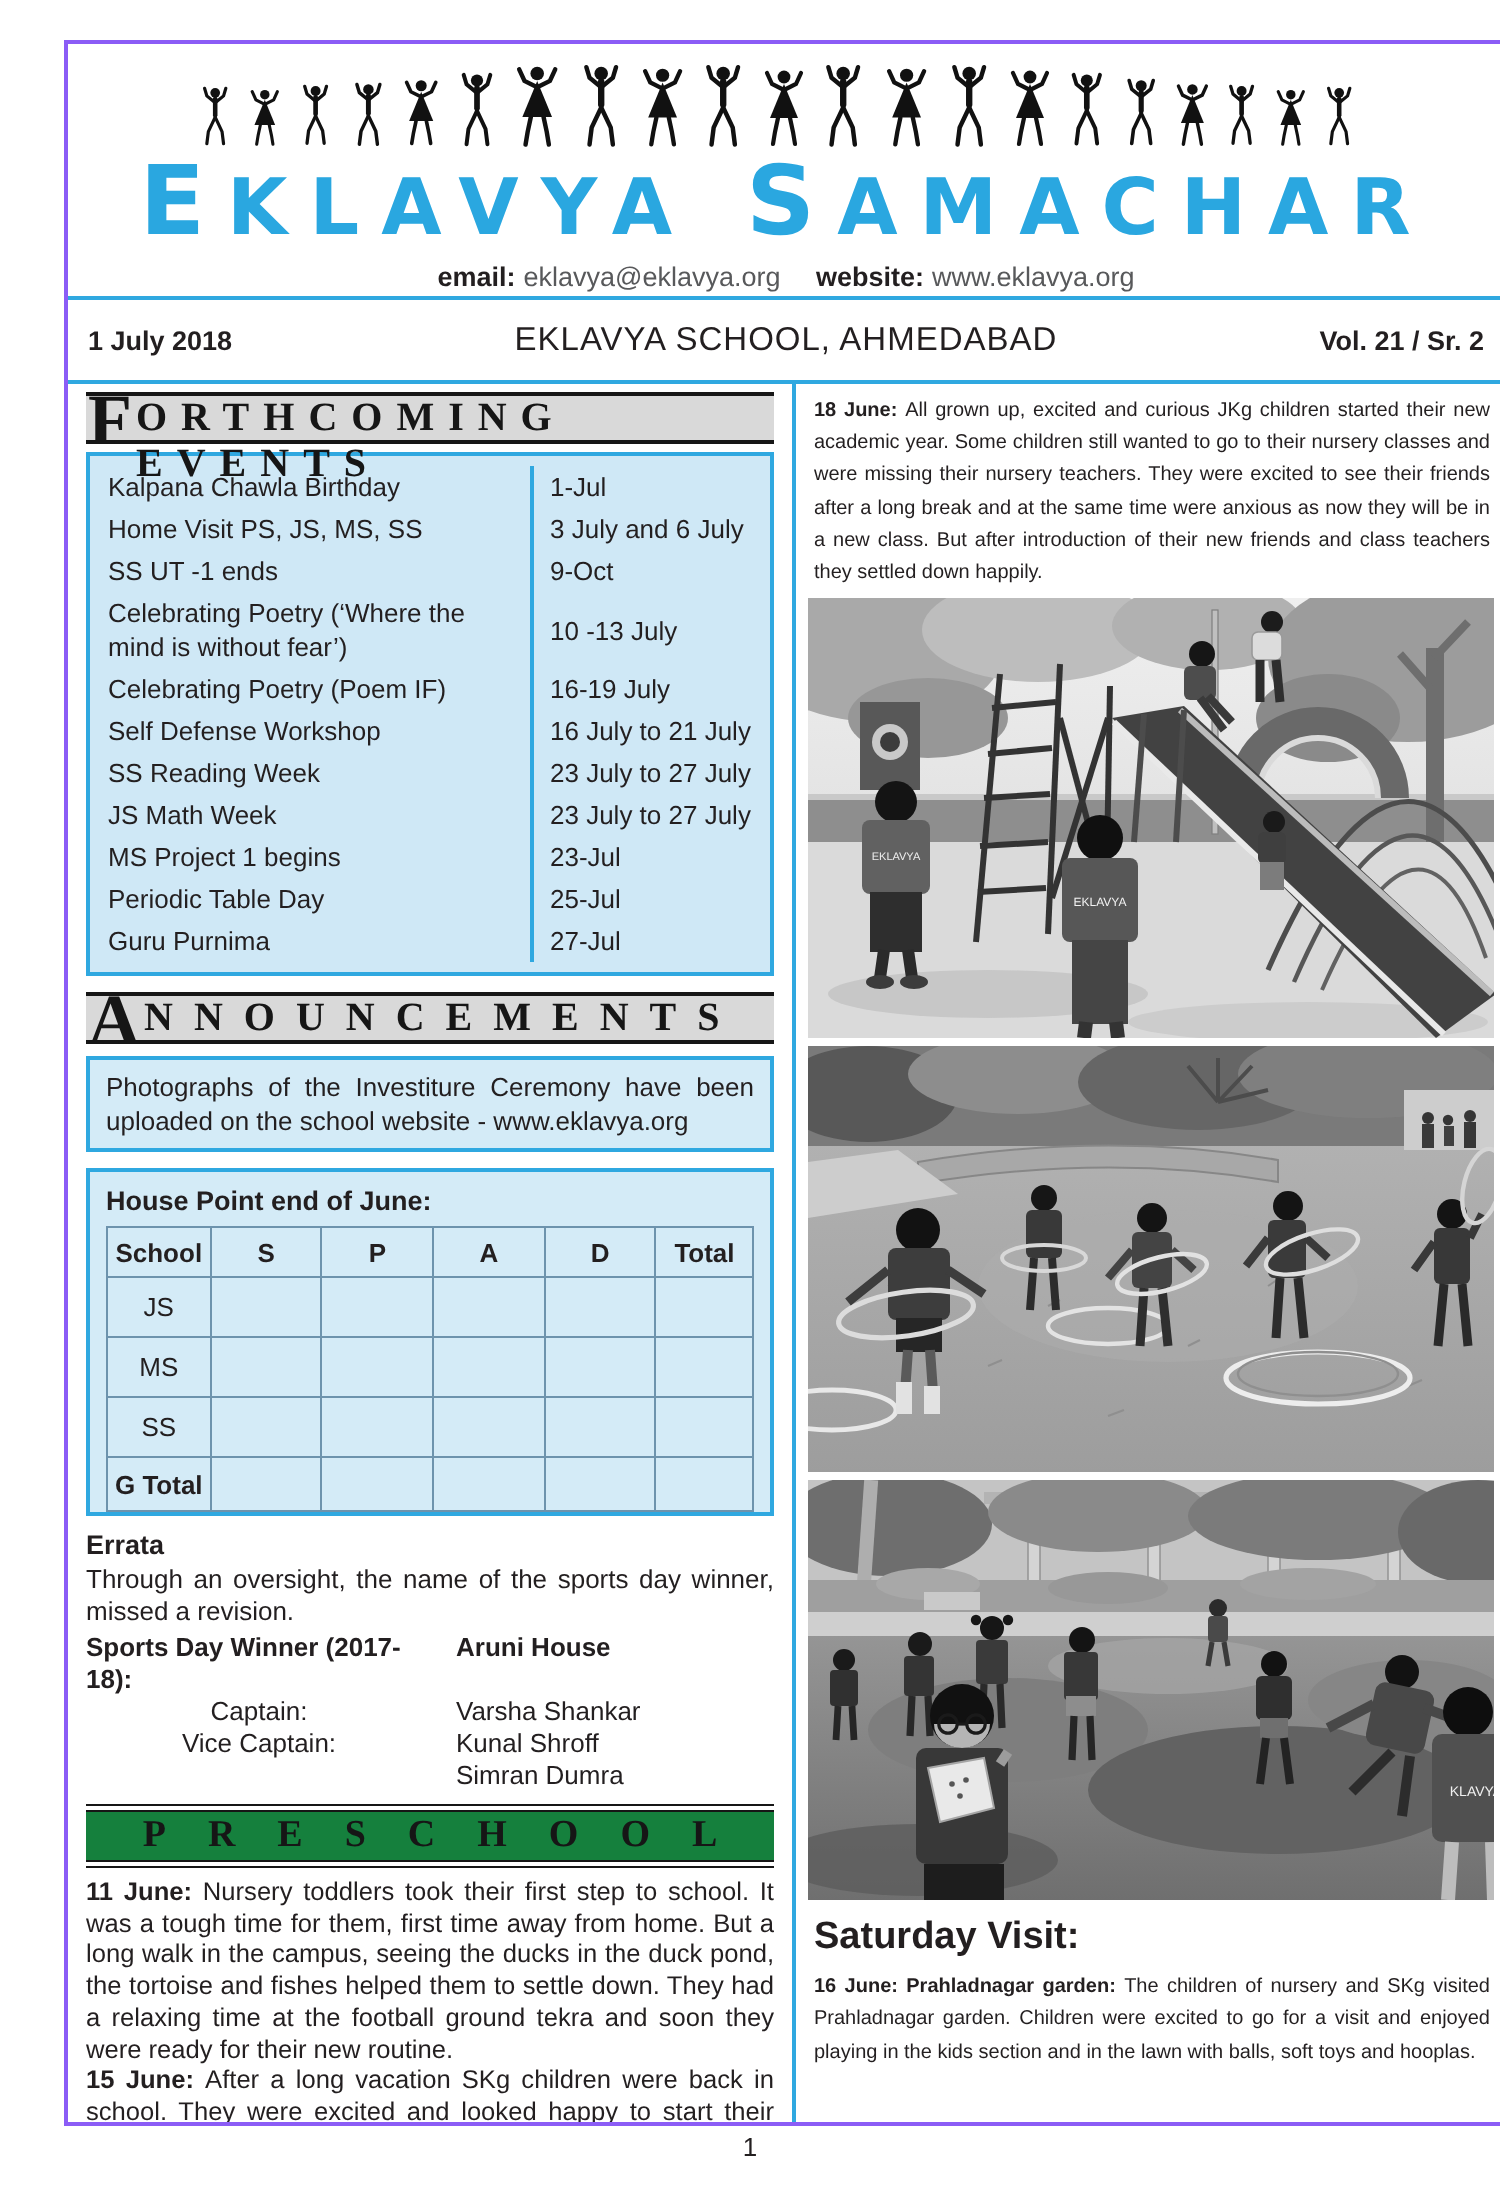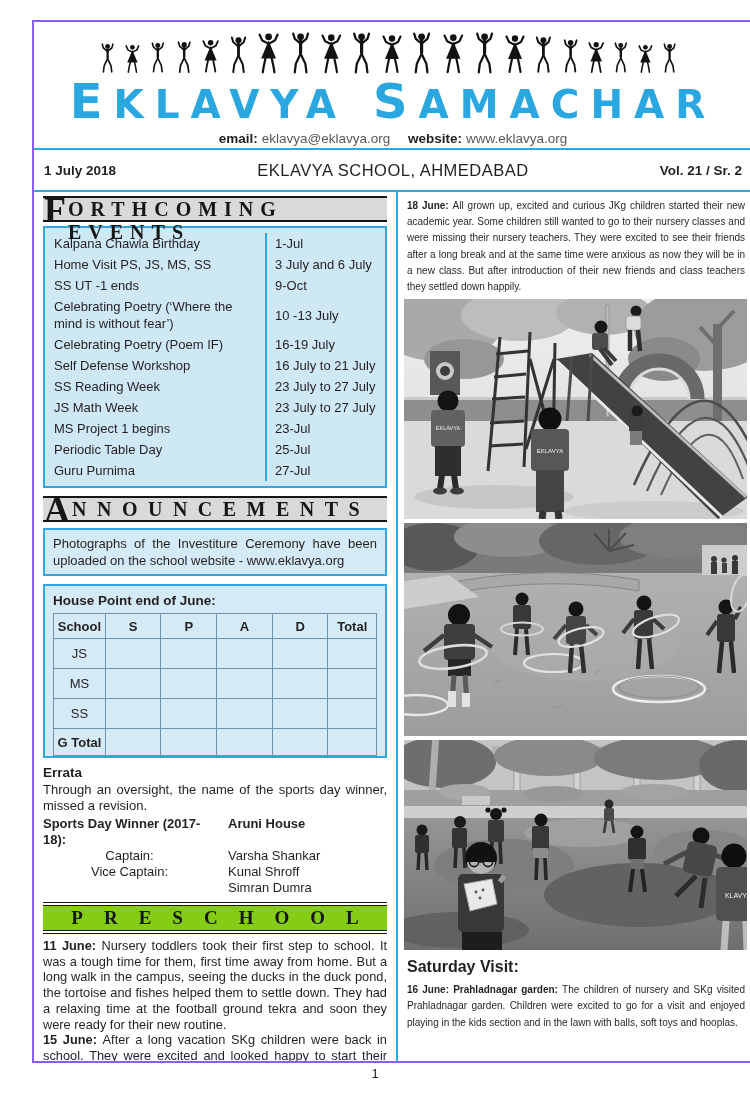--- a/index.html
+++ b/index.html
@@ -37,21 +37,21 @@
   
   .sec-hdr { position:relative; height:26px; background:#d9d9d9;
     border-top:2px solid #161616; border-bottom:2px solid #161616;
     font-family:"Liberation Serif", serif; font-weight:bold; color:#161616;
     display:flex; align-items:flex-start; overflow:visible; }
   .sec-hdr .init { font-size:36px; line-height:30px; margin:-3px 2px 0 1px; }
   .sec-hdr .rest { font-size:20px; line-height:23px; letter-spacing:7px; word-spacing:16px; }
   .sec-hdr.spread .rest { letter-spacing:10.5px; }
   .pre-hdr-wrap { border-top:1px solid #161616; border-bottom:1px solid #161616;
     padding:2px 0; margin-top:6px; }
-  .pre-hdr { background:#84cc16; border-top:1px solid #161616; border-bottom:1px solid #161616;
+  .pre-hdr { background:#15803d; border-top:1px solid #161616; border-bottom:1px solid #161616;
     text-align:center; font-family:"Liberation Serif", serif; font-weight:bold;
     font-size:19px; line-height:24px; letter-spacing:21px; text-indent:21px; color:#161616; }
 
   
   .events-box { margin-top:4px; border:2px solid #2fa8e0; background:#cfe8f6;
     display:grid; grid-template-columns:1fr 118px; padding:5px 0; }
   .ev-name { padding:2px 4px 2px 9px; font-size:13px; line-height:17px;
     border-right:2px solid #2fa8e0; display:flex; align-items:center; }
   .ev-date { padding:2px 2px 2px 8px; font-size:13px; line-height:17px;
     display:flex; align-items:center; }
@@ -81,21 +81,21 @@
   .errata .grid .k.right { text-align:center; }
   .errata .grid .bold { font-weight:bold; }
 
   
   .body-text { font-size:12.8px; line-height:15.7px; text-align:justify; margin-top:4px; }
   .body-text p + p { margin-top:0; }
   .body-text b { font-weight:bold; }
 
   .rc-text { font-size:10px; line-height:16.2px; text-align:justify; padding:2px 2px 0 3px; }
   .photo { display:block; margin:4px auto 0 auto; }
-  .sat-head { font-weight:bold; font-size:16px; margin:8px 0 4px 3px; }
+  .sat-head { font-weight:bold; font-size:19px; margin:8px 0 4px 3px; }
 
   .footer { position:absolute; left:0; top:1066px; width:750px; text-align:center;
     font-size:13px; color:#231f20; }
 </style>
 </head>
 <body>
 
 <div class="page">
   <div class="outer">
 

